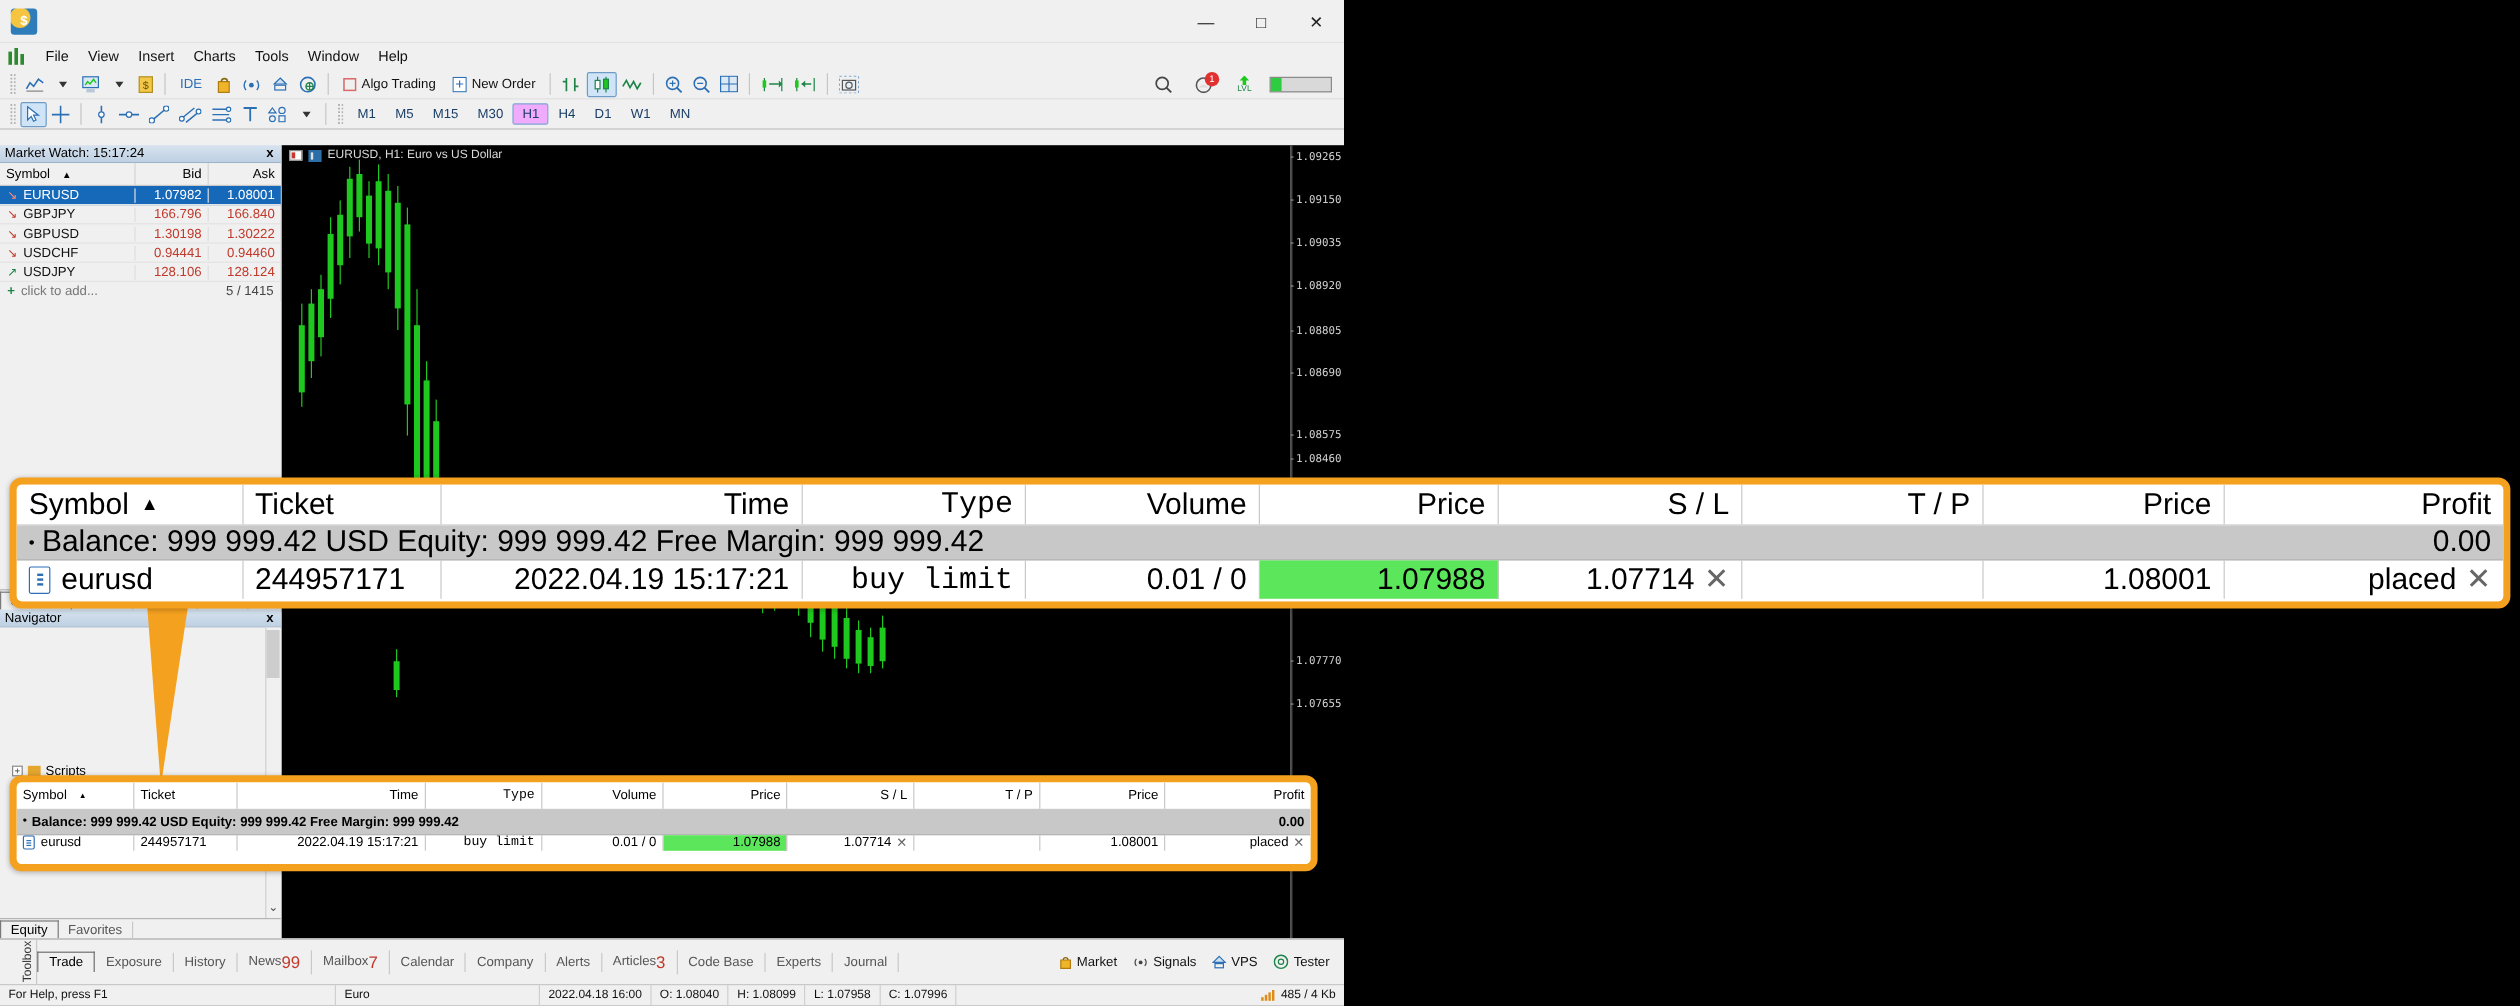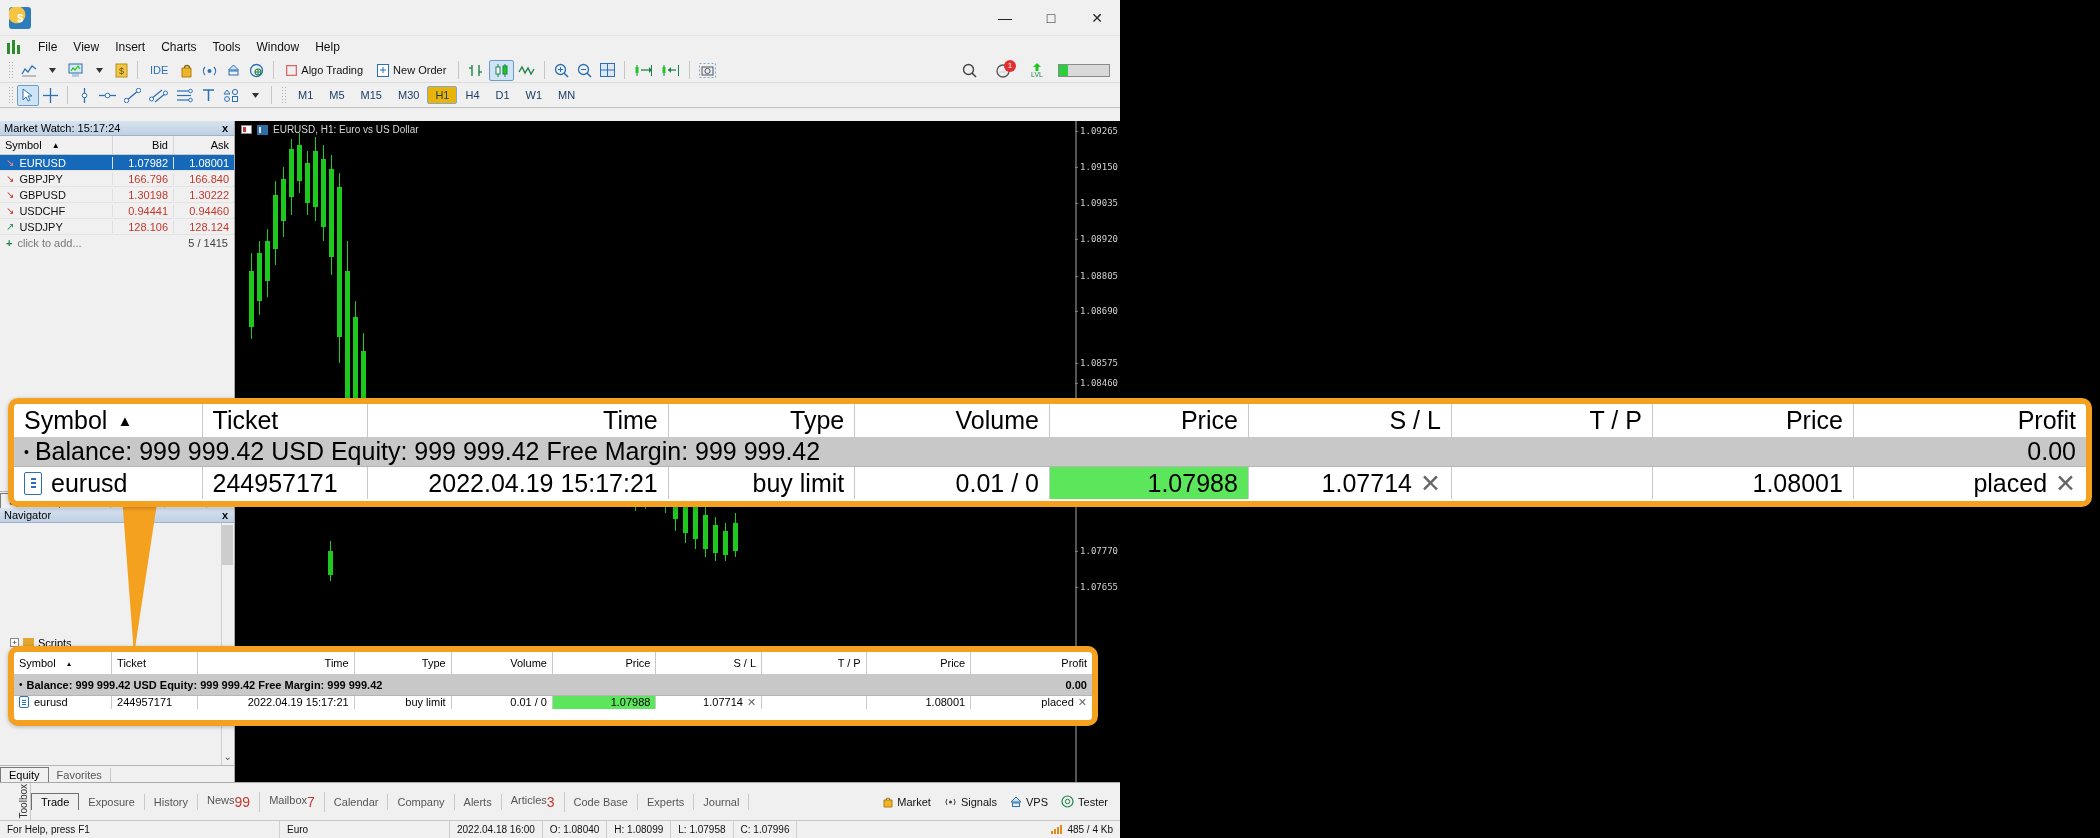--- a/index.html
+++ b/index.html
@@ -40,21 +40,21 @@
     padding:0 3px; font-size:11px; color:#1a3d66; border:1px solid transparent; border-radius:2px;}
   .tbtn.active{ background:#cfe4f7; border:1px solid #6f9bc7; }
   .tbtn.labeled { padding:0 6px; gap:4px; color:#111; }
   .tsep { width:1px; height:18px; background:#c6c6c6; margin:0 5px; }
   svg { display:block; }
 
   .tfbar { height:25px; display:flex; align-items:center; background:#f0f0f0;
     border-bottom:1px solid #c0c0c0; padding-left:4px;}
   .tf { padding:2px 7px; font-size:11px; color:#1a3d66; border:1px solid transparent;
     border-radius:2px; }
-  .tf.active { background:#eab308; border-color:#7fa8d2; }
+  .tf.active { background:#f0abfc; border-color:#7fa8d2; }
 
   
   .work { position:absolute; left:0; top:121px; right:0; bottom:56px; display:flex; }
 
   
   .left { width:235px; display:flex; flex-direction:column; background:#f0f0f0;
     border-right:1px solid #a9a9a9; }
   .panel-cap { height:15px; display:flex; align-items:center; font-size:11px; color:#000;
     background:linear-gradient(to bottom,#d7e3ef,#bed0e3); padding:0 4px;
     border-bottom:1px solid #9fb3c8; }
@@ -175,21 +175,21 @@
   .callout.small .ghead { height:34%; }
   .callout.small .gsum { height:30%; }
   .callout.small .ordico{ width:10px; height:12px; margin-right:5px; gap:1px;}
   .callout.small .ordico i{ width:4px; height:1px; }
   .callout.small .gcell{ padding:0 5px; }
 
   .sortcaret { margin-left:10px; font-size:.6em; }
 
   
   .c-sym{ flex:0 0 9.1%;} .c-tic{ flex:0 0 8.0%;} .c-tim{ flex:0 0 14.5%;}
-  .c-typ{ flex:0 0 9.0%;} .c-vol{ flex:0 0 9.4%;} .c-pr1{ flex:0 0 9.6%;}
+  .c-typ{ flex:0 0 9.0%;font-family:Liberation Mono, monospace;} .c-vol{ flex:0 0 9.4%;} .c-pr1{ flex:0 0 9.6%;}
   .c-sl { flex:0 0 9.8%;} .c-tp { flex:0 0 9.7%;} .c-pr2{ flex:0 0 9.7%;}
   .c-prf{ flex:1 1 auto;}
 </style>
 </head>
 <body>
 
 <div id="app">
 
   <div class="titlebar">
     <div class="app-logo"></div>

